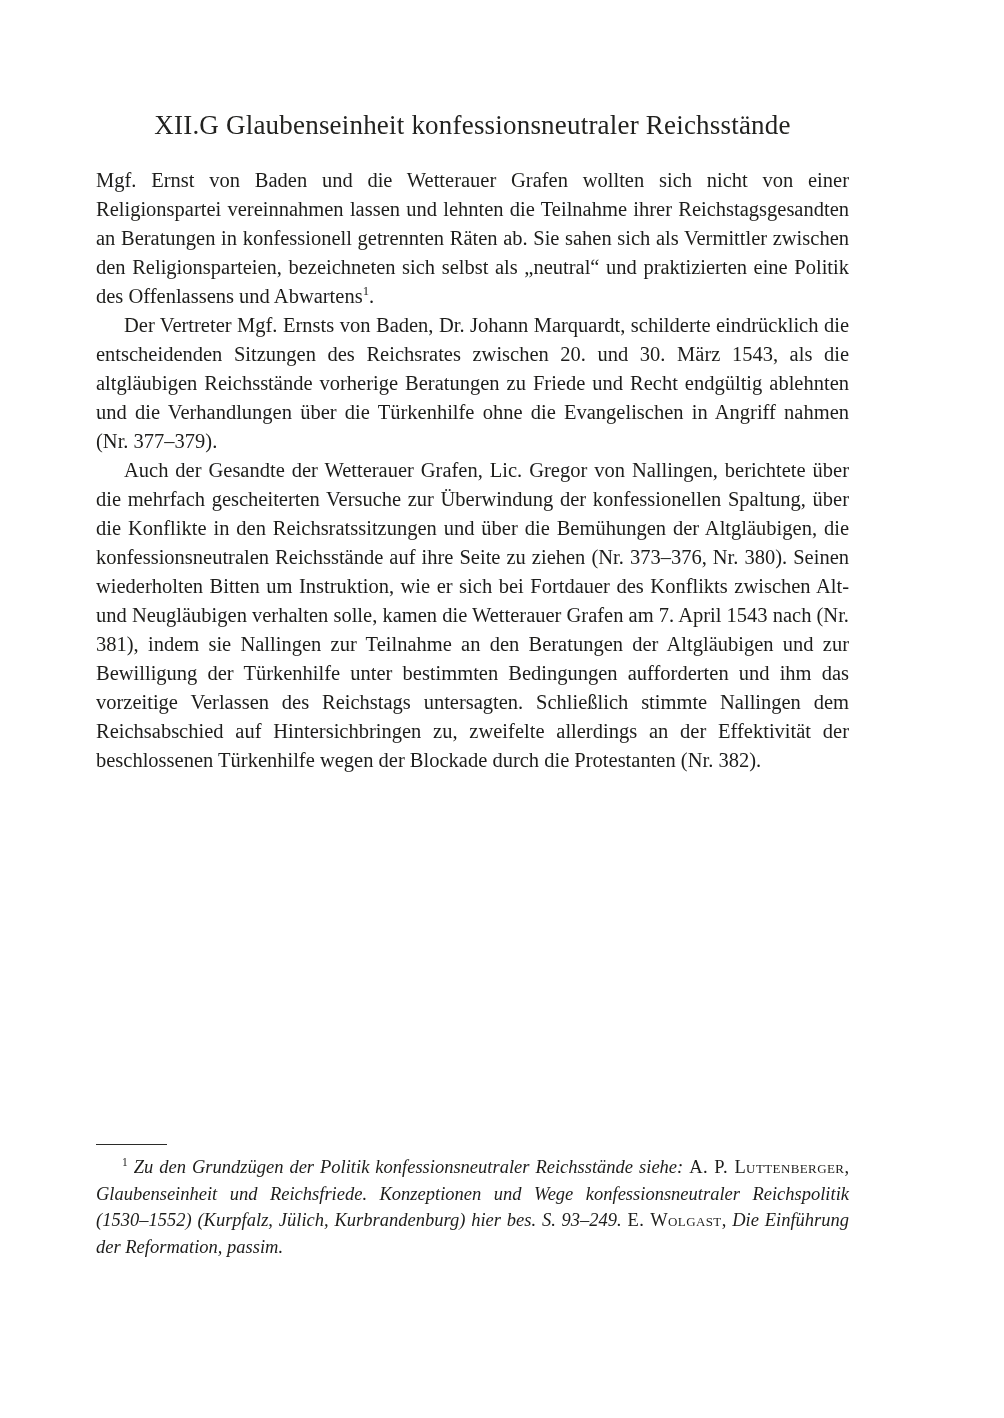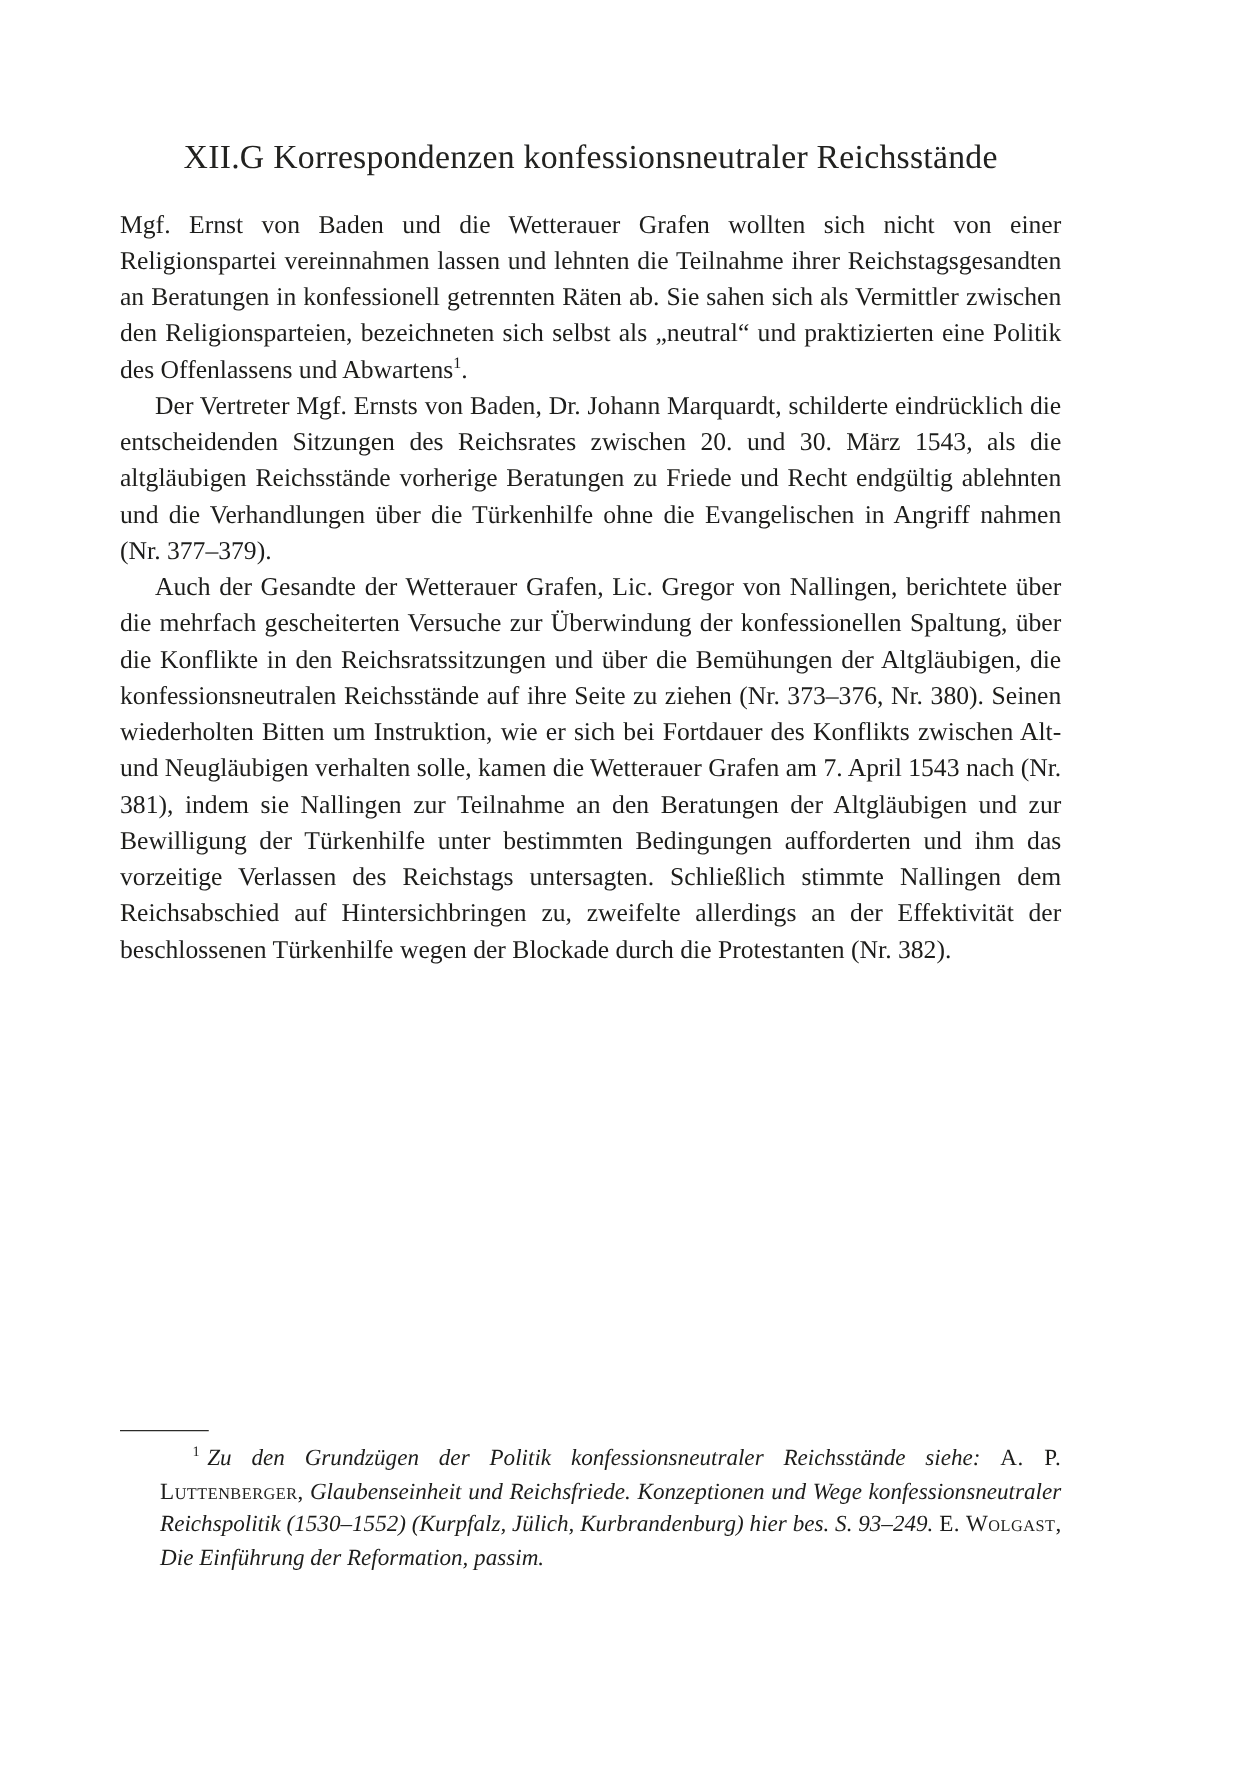--- a/index.html
+++ b/index.html
@@ -58,42 +58,41 @@
     border-top: 1.5px solid #2b2b29;
     margin-bottom: 9px;
   }
   .footnote {
     font-size: 18.5px;
     line-height: 26.5px;
     text-align: justify;
     text-justify: inter-word;
     text-indent: 26px;
     hyphens: auto;
-    margin-left: 32px;
     -webkit-hyphens: auto;
   }
   sup.fn-marker {
     font-size: 0.62em;
     line-height: 0;
     vertical-align: super;
     margin-right: 6px;
     font-style: normal;
   }
   .fn-it { font-style: italic; }
   .fn-rm { font-style: normal; }
   .fn-sc { font-style: normal; font-variant: small-caps; letter-spacing: 0.4px; }
 </style>
 </head>
 <body>
 
 <div class="page">
 
   <div class="content">
 
-    <h1 class="title">XII.G Korrespondenzen konfessionsneutraler Reichsstände</h1>
+    <h1 class="title">XII.G Glaubenseinheit konfessionsneutraler Reichsstände</h1>
 
     <p class="body-par"><span>Mgf. Ernst von Baden und die Wetterauer Grafen wollten sich nicht von einer Religionspartei vereinnahmen lassen und lehnten die Teilnahme ihrer Reichstagsgesandten an Beratungen in konfessionell getrennten Räten ab. Sie sahen sich als Vermittler zwischen den Religionsparteien, bezeichneten sich selbst als „neutral“ und praktizierten eine Politik des Offenlassens und Abwartens</span><sup class="note-ref">1</sup><span>.</span></p>
 
     <p class="body-par indent">Der Vertreter Mgf. Ernsts von Baden, Dr. Johann Marquardt, schilderte eindrücklich die entscheidenden Sitzungen des Reichsrates zwischen 20. und 30. März 1543, als die altgläubigen Reichsstände vorherige Beratungen zu Friede und Recht endgültig ablehnten und die Verhandlungen über die Türkenhilfe ohne die Evangelischen in Angriff nahmen (Nr. 377–379).</p>
 
     <p class="body-par indent">Auch der Gesandte der Wetterauer Grafen, Lic. Gregor von Nallingen, berichtete über die mehrfach gescheiterten Versuche zur Überwindung der konfessionellen Spaltung, über die Konflikte in den Reichsratssitzungen und über die Bemühungen der Altgläubigen, die konfessionsneutralen Reichsstände auf ihre Seite zu ziehen (Nr. 373–376, Nr. 380). Seinen wiederholten Bitten um Instruktion, wie er sich bei Fortdauer des Konflikts zwischen Alt- und Neugläubigen verhalten solle, kamen die Wetterauer Grafen am 7. April 1543 nach (Nr. 381), indem sie Nallingen zur Teilnahme an den Beratungen der Altgläubigen und zur Bewilligung der Türkenhilfe unter bestimmten Bedingungen aufforderten und ihm das vorzeitige Verlassen des Reichstags untersagten. Schließlich stimmte Nallingen dem Reichsabschied auf Hintersichbringen zu, zweifelte allerdings an der Effektivität der beschlossenen Türkenhilfe wegen der Blockade durch die Protestanten (Nr. 382).</p>
 
   </div>
 
   <div class="footnotes">

